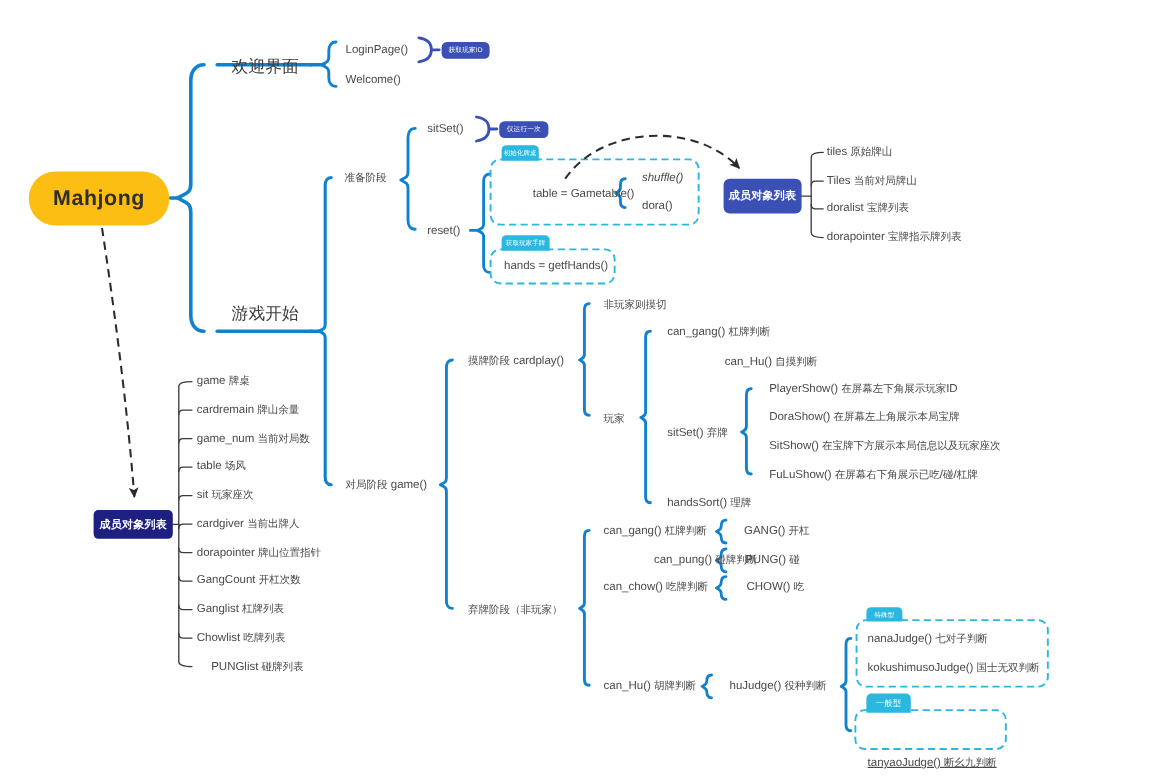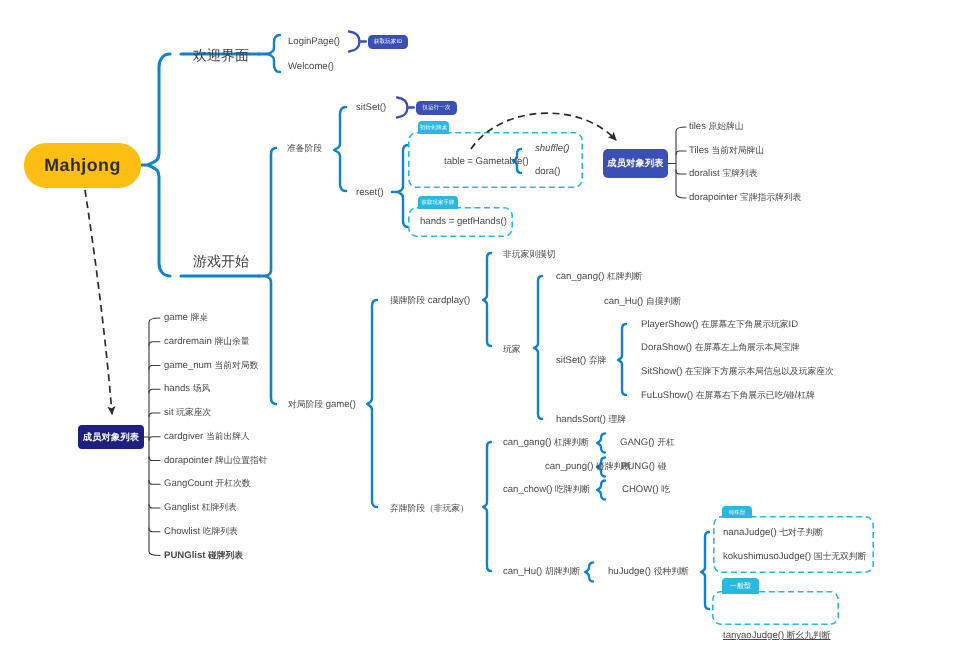--- a/index.html
+++ b/index.html
@@ -107,28 +107,28 @@
     <div class="lbl " style="left: 420px; top: 217px;"><span>hands = getfHands()</span></div>
     <div class="member-box" style="left: 603px; top: 149px; width: 65px; height: 29px;">成员对象列表</div>
     <div class="lbl cn" style="left: 689px; top: 122px;"><span>tiles </span><span class="cjk">原始牌山</span></div>
     <div class="lbl cn" style="left: 689px; top: 146px;"><span>Tiles </span><span class="cjk">当前对局牌山</span></div>
     <div class="lbl cn" style="left: 689px; top: 169px;"><span>doralist </span><span class="cjk">宝牌列表</span></div>
     <div class="lbl cn" style="left: 689px; top: 193px;"><span>dorapointer </span><span class="cjk">宝牌指示牌列表</span></div>
     <div class="member-box" style="left: 78px; top: 425px; width: 66px; height: 24px; background: rgb(29, 32, 128); border-radius: 4px;">成员对象列表</div>
     <div class="lbl cn" style="left: 164px; top: 313px;"><span>game </span><span class="cjk">牌桌</span></div>
     <div class="lbl cn" style="left: 164px; top: 336.75px;"><span>cardremain </span><span class="cjk">牌山余量</span></div>
     <div class="lbl cn" style="left: 164px; top: 360.5px;"><span>game_num </span><span class="cjk">当前对局数</span></div>
-    <div class="lbl cn" style="left: 164px; top: 384.25px;"><span>hands </span><span class="cjk">场风</span></div>
+    <div class="lbl cn" style="left: 164px; top: 384.25px;"><span>table </span><span class="cjk">场风</span></div>
     <div class="lbl cn" style="left: 164px; top: 408px;"><span>sit </span><span class="cjk">玩家座次</span></div>
     <div class="lbl cn" style="left: 164px; top: 431.75px;"><span>cardgiver </span><span class="cjk">当前出牌人</span></div>
     <div class="lbl cn" style="left: 164px; top: 455.5px;"><span>dorapointer </span><span class="cjk">牌山位置指针</span></div>
     <div class="lbl cn" style="left: 164px; top: 479.25px;"><span>GangCount </span><span class="cjk">开杠次数</span></div>
     <div class="lbl cn" style="left: 164px; top: 503px;"><span>Ganglist </span><span class="cjk">杠牌列表</span></div>
     <div class="lbl cn" style="left: 164px; top: 526.75px;"><span>Chowlist </span><span class="cjk">吃牌列表</span></div>
-    <div class="lbl cn" style="left: 164px; top: 550.5px; font-weight: bold;"><span>PUNGlist </span><span class="cjk">碰牌列表</span></div>
+    <div class="lbl cn" style="left: 176px; top: 550.5px;"><span>PUNGlist </span><span class="cjk">碰牌列表</span></div>
     <div class="lbl cn" style="left: 288px; top: 400px;"><span class="cjk">对局阶段</span><span> game()</span></div>
     <div class="lbl cn" style="left: 390px; top: 296px;"><span class="cjk">摸牌阶段</span><span> cardplay()</span></div>
     <div class="lbl cn" style="left: 390px; top: 504px;"><span class="cjk">弃牌阶段（非玩家）</span></div>
     <div class="lbl cn" style="left: 503px; top: 250px;"><span class="cjk">非玩家则摸切</span></div>
     <div class="lbl cn" style="left: 503px; top: 345px;"><span class="cjk">玩家</span></div>
     <div class="lbl cn" style="left: 556px; top: 272px;"><span>can_gang() </span><span class="cjk">杠牌判断</span></div>
     <div class="lbl cn" style="left: 556px; top: 297px; padding-left: 48px;"><span>can_Hu() </span><span class="cjk">自摸判断</span></div>
     <div class="lbl cn" style="left: 556px; top: 356px;"><span>sitSet() </span><span class="cjk">弃牌</span></div>
     <div class="lbl cn" style="left: 556px; top: 415px;"><span>handsSort() </span><span class="cjk">理牌</span></div>
     <div class="lbl cn" style="left: 641px; top: 320px;"><span>PlayerShow() </span><span class="cjk">在屏幕左下角展示玩家</span><span>ID</span></div>

